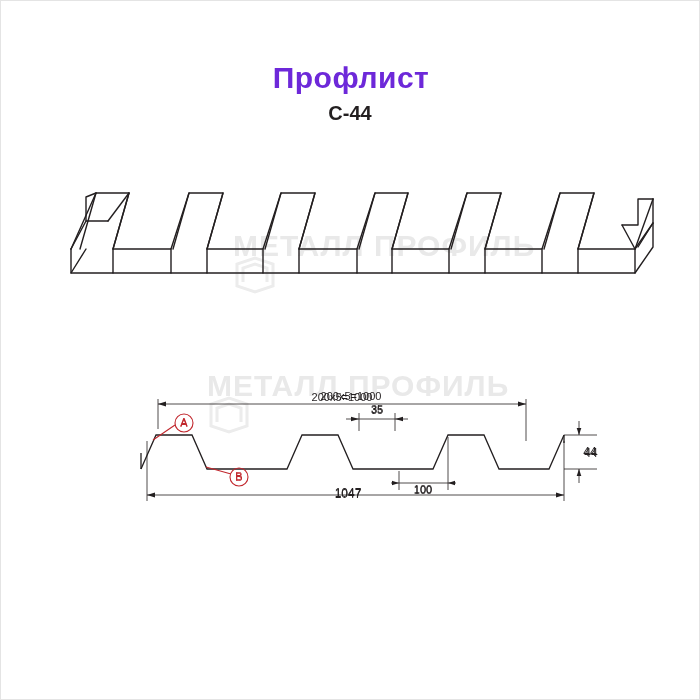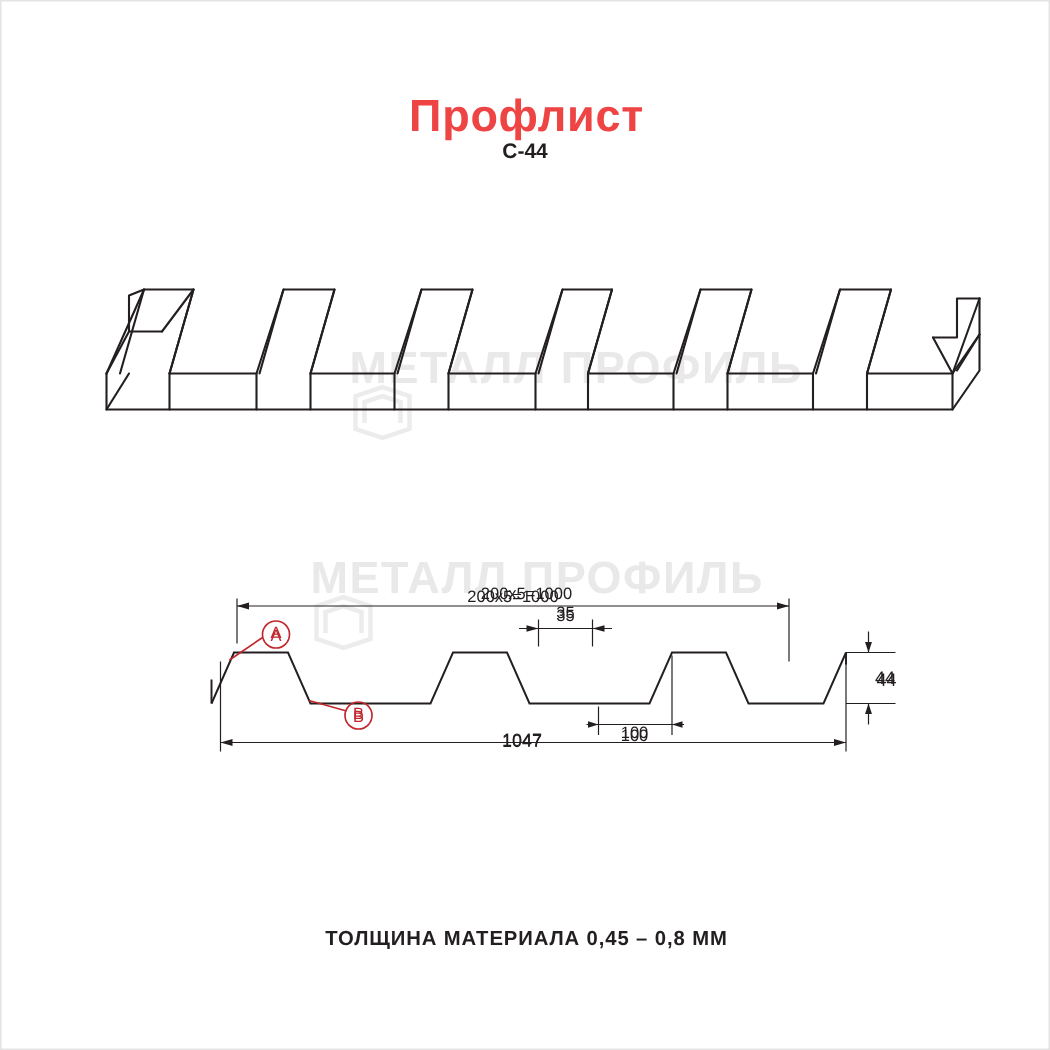--- a/index.html
+++ b/index.html
@@ -24,29 +24,29 @@
   }
   .title {
     position: absolute;
     top: 60px;
     left: 0;
     width: 700px;
     text-align: center;
     font-size: 30px;
     font-weight: bold;
     letter-spacing: 0.5px;
-    color: #ef4444;
+    color: #6d28d9;
   }
   .subtitle {
     position: absolute;
-    top: 91px;
+    top: 101px;
     left: 0;
     width: 698px;
     text-align: center;
-    font-size: 14px;
+    font-size: 20px;
     font-weight: bold;
     color: #231f20;
   }
   .footer {
     position: absolute;
     top: 617px;
     left: 0;
     width: 700px;
     text-align: center;
     font-size: 13.5px;
@@ -262,14 +262,13 @@
   </svg>
 
   <div style="position:absolute; left:0; top:389px; width:700px; text-align:center; font-size:11px; color:#231f20;">200х5=1000</div>
   <div style="position:absolute; left:366px; top:402px; width:20px; text-align:center; font-size:11px; color:#231f20;">35</div>
   <div style="position:absolute; left:409px; top:482px; width:26px; text-align:center; font-size:11px; color:#231f20;">100</div>
   <div style="position:absolute; left:327px; top:485px; width:40px; text-align:center; font-size:12px; color:#231f20;">1047</div>
   <div style="position:absolute; left:579px; top:445px; width:22px; text-align:center; font-size:12px; color:#231f20;">44</div>
   <div style="position:absolute; left:176px; top:415px; width:14px; text-align:center; font-size:11px; color:#c1272d;">A</div>
   <div style="position:absolute; left:231px; top:469px; width:14px; text-align:center; font-size:11px; color:#c1272d;">B</div>
 
-  <div class="footer">ТОЛЩИНА МАТЕРИАЛА 0,45 – 0,8 ММ</div>
 </div>
 
 </body></html>

